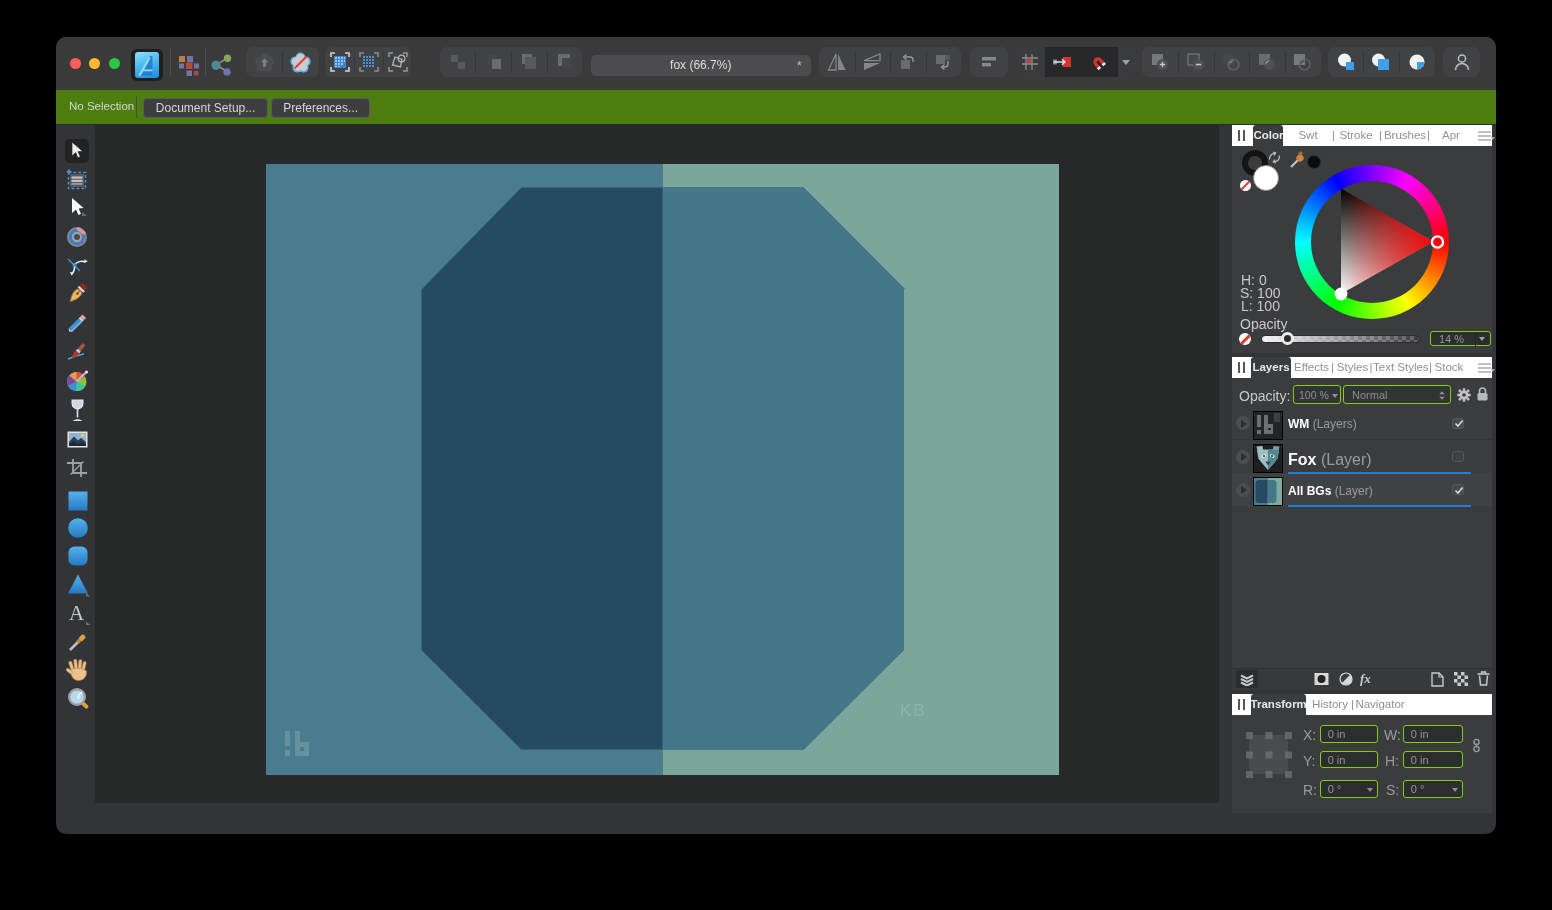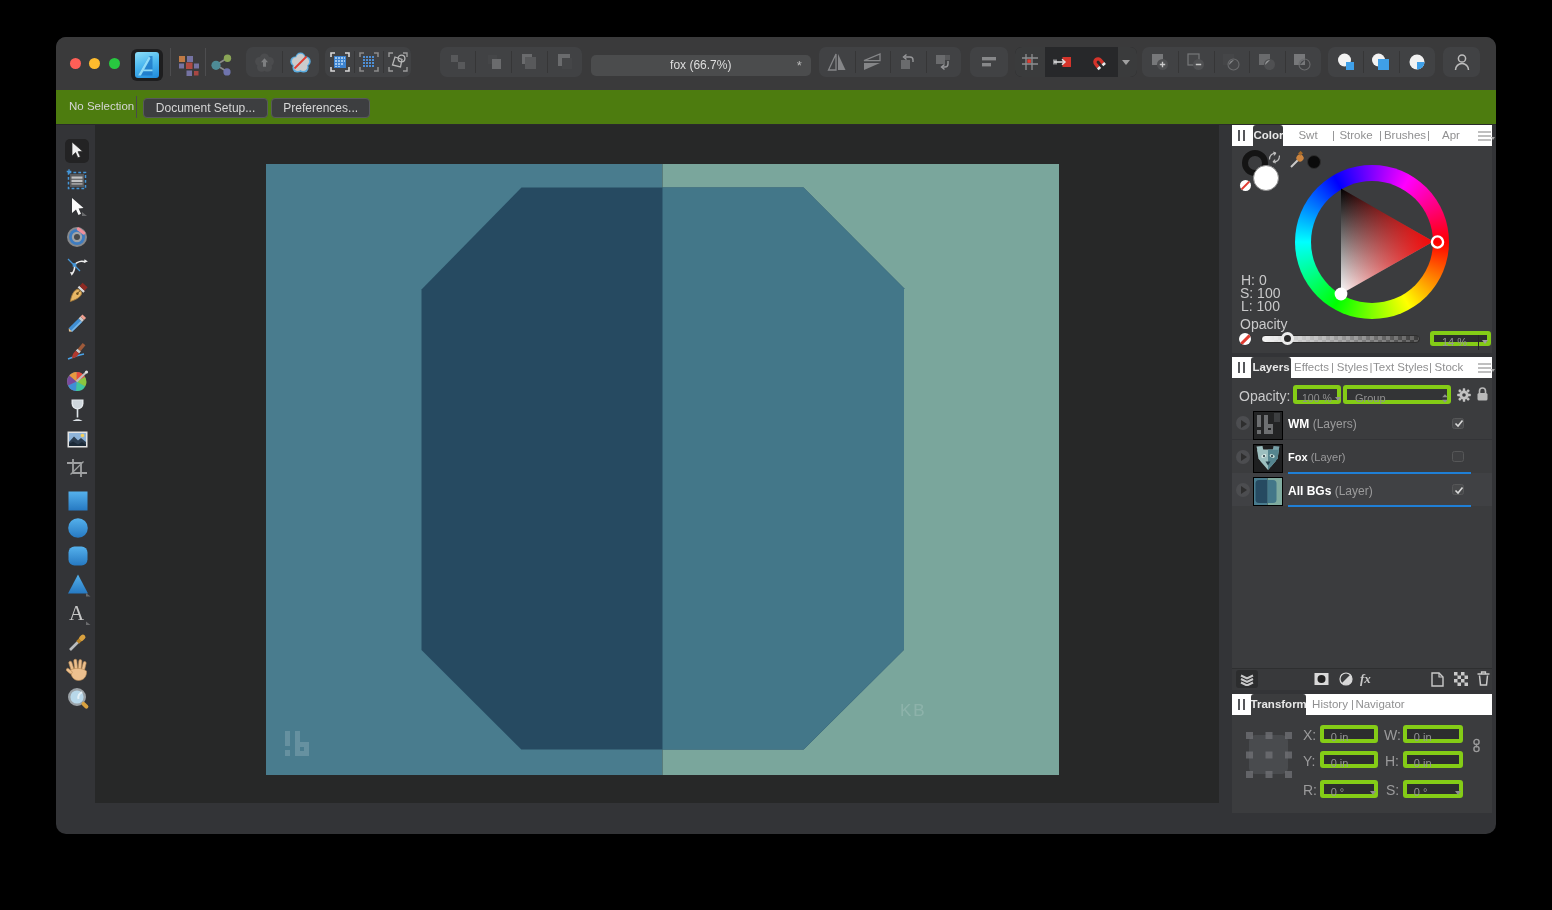--- a/index.html
+++ b/index.html
@@ -10,21 +10,21 @@
 .panel{position:absolute;left:1176px;width:260px;background:#3b3c3e}
 .tabbar{position:absolute;left:0;top:0;width:260px;height:21px;background:#ffffff}
 .tab{position:absolute;top:0;height:21px;font-size:11.5px;color:#909091;line-height:21px;text-align:center;white-space:nowrap;overflow:visible}
 .tabsel{background:#3b3c3e;color:#e8e8e8;font-weight:bold;border-radius:3px 3px 0 0}
 .grip{position:absolute;left:6px;top:5px;width:7px;height:11px;border-left:2px solid #55565a;border-right:2px solid #55565a}
 .menuic{position:absolute;width:13px;height:10px;background:repeating-linear-gradient(to bottom,#bfbfbf 0 1.8px,transparent 1.8px 4.1px)}
 .tl{position:absolute;top:21px;width:11px;height:11px;border-radius:50%}
 .tbtn{position:absolute;top:10px;height:30px;background:#414244;border-radius:7px}
 .tsep{position:absolute;top:11px;width:1px;height:28px;background:#4d4d4f}
 .cell-sep{position:absolute;top:4px;width:1px;height:22px;background:#363637}
-.ibox{position:absolute;background:#2c2d2e;border:4px solid #84cc16;border-radius:3px;color:#969697;font-size:11px}
+.ibox{position:absolute;background:#2c2d2e;border:1px solid #84cc16;border-radius:3px;color:#969697;font-size:11px}
 .lbl{position:absolute;color:#c9c9ca;font-size:14px}
 .dim{color:#9b9b9c}
 .arrdn{width:0;height:0;border-left:4px solid transparent;border-right:4px solid transparent;border-top:5px solid #a0a0a0;position:absolute}
 </style></head>
 <body>
 <div id="win">
 <div id="tbar">
 <div class="tl" style="left:13.9px;background:#ff5f57"></div>
 <div class="tl" style="left:33.3px;background:#febc2e"></div>
 <div class="tl" style="left:52.7px;background:#28c840"></div>
@@ -522,21 +522,21 @@
         <div class="tab" style="left:197px;width:3px">|</div>
 <div class="menuic" style="left:246px;top:6px"></div>
 <div class="arrdn" style="left:259px;top:12px;border-left-width:2.5px;border-right-width:2.5px;border-top-width:3.5px"></div>
 </div>
 <div class="lbl" style="left:7px;top:31px">Opacity:</div>
 <div class="ibox" style="left:61px;top:28px;width:48px;height:19px;background:#333436">
         <span style="position:absolute;left:5px;top:3px;color:#8f8f90;font-size:10.5px">100 %</span>
         <div class="arrdn" style="left:38px;top:8px;border-left-width:3.2px;border-right-width:3.2px;border-top-width:4.2px;border-top-color:#8f8f90"></div>
       </div>
 <div class="ibox" style="left:111px;top:28px;width:108px;height:19px;background:#333436">
-        <span style="position:absolute;left:8px;top:2.5px;color:#8f8f90">Group</span>
+        <span style="position:absolute;left:8px;top:2.5px;color:#8f8f90">Normal</span>
 <svg class="ab" style="left:94px;top:4px" width="8" height="11" viewBox="0 0 8 11">
           <path d="M1.2 4.2 L4 1.2 L6.8 4.2 Z" fill="#8f8f90"></path>
           <path d="M1.2 6.8 L4 9.8 L6.8 6.8 Z" fill="#8f8f90"></path>
         </svg>
       </div>
 <svg class="ab" style="left:225px;top:31px" width="14" height="14" viewBox="0 0 14 14">
         <g fill="#c2c2c2">
           <circle cx="7" cy="7" r="4.6"></circle>
           <rect x="5.8" y="0.2" width="2.4" height="3" rx="0.6"></rect>
           <rect x="5.8" y="10.8" width="2.4" height="3" rx="0.6"></rect>
@@ -603,21 +603,21 @@
 </svg>
 <svg class="ab" style="left:21px;top:120px" width="30" height="29" viewBox="0 0 30 29">
         <rect width="30" height="29" fill="#000"></rect>
         <rect x="1" y="1" width="13.5" height="27" fill="#497c8e"></rect>
         <rect x="14.5" y="1" width="14.5" height="27" fill="#7fab9f"></rect>
         <path d="M6 3 h8.5 v23 H6 a3.5 3.5 0 0 1 -3.5 -3.5 V6.5 A3.5 3.5 0 0 1 6 3 Z" fill="#264a61"></path>
         <path d="M14.5 3 H20 a3.5 3.5 0 0 1 3.5 3.5 v15.9 a3.5 3.5 0 0 1 -3.5 3.5 h-5.5 Z" fill="#437789"></path>
       </svg>
 
 <div class="ab" style="left:56px;top:60px;font-size:12px;color:#fff"><b>WM</b> <span class="dim">(Layers)</span></div>
-<div class="ab" style="left:56px;top:93.5px;font-size:11px;color:#fff"><b>Fox</b> <span class="dim">(Layer)</span></div>
+<div class="ab" style="left:56px;top:93.5px;font-size:16px;color:#fff"><b>Fox</b> <span class="dim">(Layer)</span></div>
 <div class="ab" style="left:56px;top:126.5px;font-size:12px;color:#fff"><b>All BGs</b> <span class="dim">(Layer)</span></div>
 
 <div class="ab" style="left:220px;top:60.5px;width:11.5px;height:11px;background:#47484a;border:1px solid #565758;border-radius:2.5px">
         <svg width="10" height="9" viewBox="0 0 10 9" style="position:absolute;left:0.5px;top:0.5px">
           <path d="M1.5 4.5 L4 7 L8.5 1.5" fill="none" stroke="#d9d9d9" stroke-width="1.6"></path>
         </svg>
       </div>
 <div class="ab" style="left:220px;top:94px;width:11.5px;height:11px;background:#3f4042;border:1px solid #565758;border-radius:2.5px"></div>
 <div class="ab" style="left:220px;top:127px;width:11.5px;height:11px;background:#47484a;border:1px solid #565758;border-radius:2.5px">
         <svg width="10" height="9" viewBox="0 0 10 9" style="position:absolute;left:0.5px;top:0.5px">

